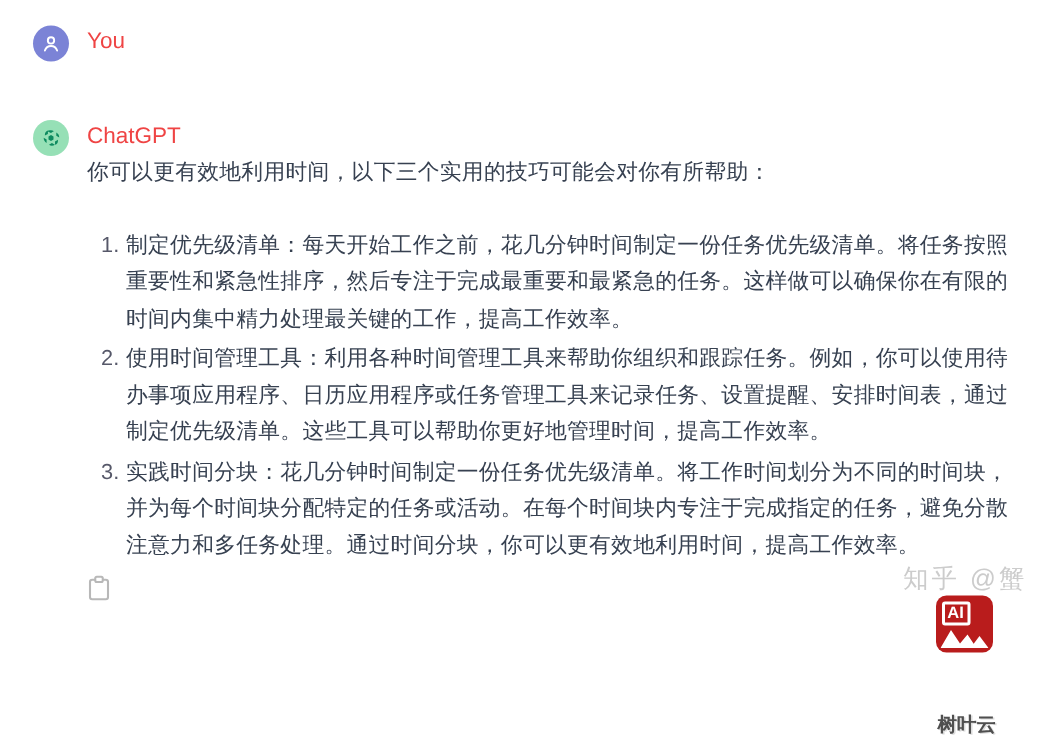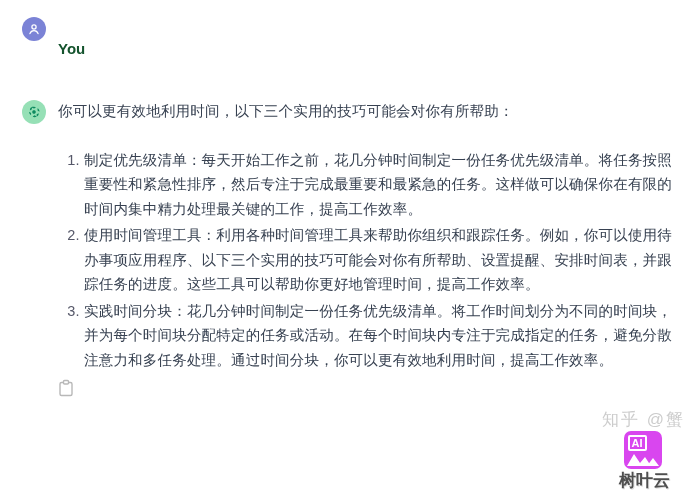--- a/index.html
+++ b/index.html
@@ -18,23 +18,22 @@
     width: 24px; height: 24px; border-radius: 50%;
     flex: 0 0 24px;
     display: flex; align-items: center; justify-content: center;
     margin-top: 1px;
   }
   .avatar-user { background: #7b83d6; }
   .avatar-assistant { background: #96e0b6; }
   .avatar svg { display: block; }
   .content { flex: 1; min-width: 0; }
   .sender {
-    font-weight: 700; font-size: 15px; line-height: 24px;
-    color: #14532d;
-    margin-top: 21px;
+    font-weight: 400; font-size: 15px; line-height: 24px;
+    color: #ef4444;
   }
   .text {
     font-size: 14.5px; line-height: 24.5px;
     color: #374151;
     letter-spacing: 0.2px;
   }
   .user-row { margin-bottom: 38px; }
   ol.tips {
     margin: 24px 0 0 0;
     padding-left: 26px;
@@ -52,34 +51,35 @@
     display: flex; align-items: center;
     white-space: nowrap;
     flex-direction: column;
   }
   .wm-ghost {
     color: #cccccc; font-size: 17px; letter-spacing: 2px;
     margin-right: 2px;
   }
   .wm-logo {
     width: 38px; height: 43px; border-radius: 7px;
-    background: #d946ef;
+    background: #b91c1c;
     position: relative; margin-right: 4px;
     flex: 0 0 38px;
   }
   .wm-logo .ai-box {
     position: absolute; top: 4px; left: 4px;
     border: 2px solid #ffffff; border-radius: 2px;
     color: #ffffff; font-weight: 700; font-size: 11px;
     line-height: 12px; padding: 0 2px;
   }
   .wm-logo svg { position: absolute; bottom: 3px; left: 3px; }
   .wm-brand {
-    color: #4f4f4f; font-size: 17px; font-weight: 700;
+    color: #4f4f4f; font-size: 13px; font-weight: 700;
     text-shadow: 1px 1px 0 #dddddd;
+    margin-top: 39px;
   }
 </style>
 </head>
 <body>
 
 <div class="chat">
 
   <div class="msg user-row">
     <div class="avatar avatar-user">
       <span>
@@ -97,25 +97,26 @@
   <div class="msg">
     <div class="avatar avatar-assistant">
       <span>
         <svg width="16" height="16" viewBox="0 0 24 24" fill="#0d8a5f">
           <path d="M12 2.6l2.2 3.2 3.9-.4 1 3.8 3.2 2.1-2 3.4 1 3.7-3.7 1.3-1.5 3.6-3.8-1-3.3 2-2.4-3.1-3.9-.2-.2-3.9L.9 14l2.3-3.2-.7-3.8 3.8-1.1L7 2.3l3.8 1.2L12 2.6z" fill="none"></path>
           <path d="M12 4.2c1.1 0 2.1.4 2.9 1-.1 0-3 1.7-3 1.7L8 4.9c.9-.5 1.9-.7 2.9-.7h1.1zM6.4 6.4c.6-.9 1.5-1.6 2.5-1.9v3.4l-3 1.7c0-1.1 0-2.3.5-3.2zm-1 8.4c-.5-.9-.8-2-.7-3l2.9 1.7v3.5c-.9-.6-1.7-1.3-2.2-2.2zm7.5 4.9c-1.1 0-2.1-.4-2.9-1l2.9-1.7 3 1.7c-.9.6-1.9 1-3 1zm5.6-2.8c-.6.9-1.5 1.6-2.5 1.9v-3.4l3-1.7c0 1.2-.1 2.3-.5 3.2zm1-8.4c.5.9.8 2 .7 3l-2.9-1.7V6.4c.9.5 1.7 1.2 2.2 2.1zM12 9.1l2.5 1.5v2.9L12 14.9l-2.5-1.4v-2.9L12 9.1z"></path>
         </svg>
       </span>
     </div>
     <div class="content">
+      <div class="sender">ChatGPT</div>
       <div class="text">你可以更有效地利用时间，以下三个实用的技巧可能会对你有所帮助：</div>
 
       <ol class="tips text">
         <li>制定优先级清单：每天开始工作之前，花几分钟时间制定一份任务优先级清单。将任务按照重要性和紧急性排序，然后专注于完成最重要和最紧急的任务。这样做可以确保你在有限的时间内集中精力处理最关键的工作，提高工作效率。</li>
-        <li>使用时间管理工具：利用各种时间管理工具来帮助你组织和跟踪任务。例如，你可以使用待办事项应用程序、以下三个实用的技巧可能会对你有所帮助、设置提醒、安排时间表，并跟踪任务的进度。这些工具可以帮助你更好地管理时间，提高工作效率。</li>
+        <li>使用时间管理工具：利用各种时间管理工具来帮助你组织和跟踪任务。例如，你可以使用待办事项应用程序、日历应用程序或任务管理工具来记录任务、设置提醒、安排时间表，通过制定优先级清单。这些工具可以帮助你更好地管理时间，提高工作效率。</li>
         <li>实践时间分块：花几分钟时间制定一份任务优先级清单。将工作时间划分为不同的时间块，并为每个时间块分配特定的任务或活动。在每个时间块内专注于完成指定的任务，避免分散注意力和多任务处理。通过时间分块，你可以更有效地利用时间，提高工作效率。</li>
       </ol>
 
 
       <div class="actions">
         <button class="copy-btn" title="">
           <svg width="16" height="18" viewBox="0 0 16 18" fill="none" stroke="#b8b8b8" stroke-width="1.4" stroke-linejoin="round">
             <rect x="2" y="3.5" width="12" height="13" rx="1.5"></rect>
             <rect x="5.5" y="1.5" width="5" height="3.5" rx="1" fill="#ffffff"></rect>
           </svg>

